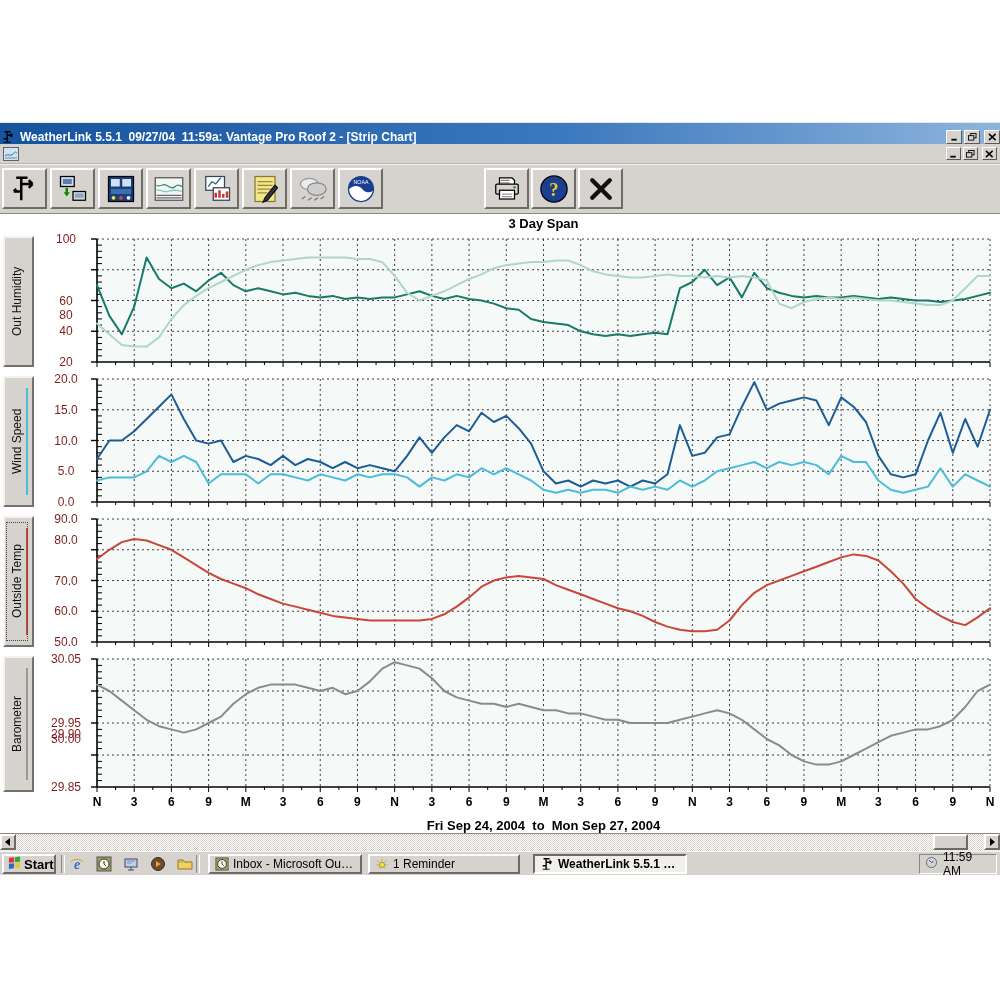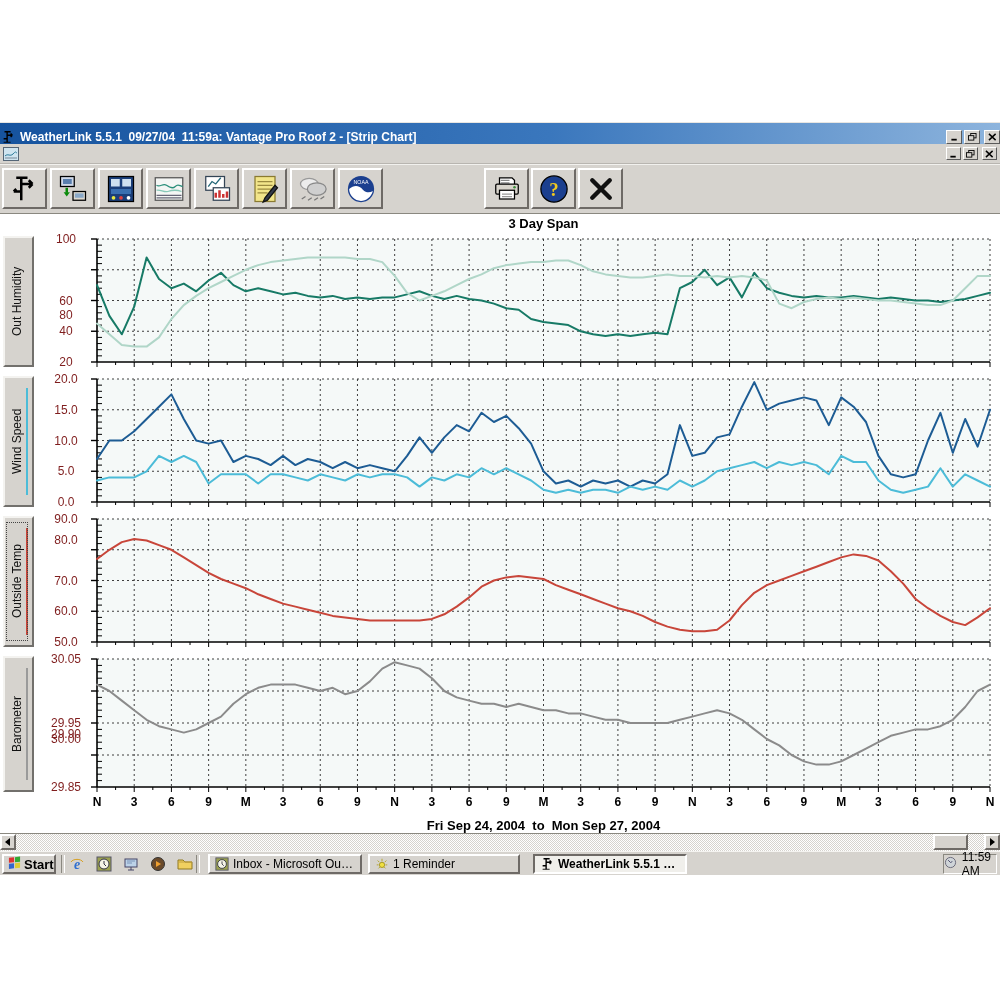--- a/index.html
+++ b/index.html
@@ -30,21 +30,21 @@
   .hscroll{height:17px;position:relative;background-color:#ecebe7;background:repeating-conic-gradient(#fff 0% 25%,#d6d3ce 0% 50%) 0 0/2px 2px;border-top:1px solid #8a8880;}
   .sbtn{position:absolute;top:0;width:16px;height:16px;background:#d6d3ce;border:2px solid;border-color:#fff #6e6a66 #6e6a66 #fff;box-sizing:border-box;display:flex;align-items:center;justify-content:center;font-size:8px;color:#000;padding:0;}
   .sthumb{position:absolute;top:0;left:933px;width:35px;height:16px;background:#d6d3ce;border:2px solid;border-color:#fff #6e6a66 #6e6a66 #fff;box-sizing:border-box;}
   .taskbar{position:absolute;left:0;top:851px;width:1000px;height:24px;background:#d6d3ce;border-top:1px solid #f4f3f0;box-sizing:border-box;}
   .start{position:absolute;left:2px;top:2px;height:20px;width:54px;display:flex;align-items:center;gap:3px;background:#d6d3ce;border:2px solid;border-color:#fff #6e6a66 #6e6a66 #fff;font-size:13px;font-weight:bold;font-family:"Liberation Sans",sans-serif;padding:0 4px;box-sizing:border-box;}
   .tb-divider{position:absolute;top:3px;width:2px;height:18px;border-left:1px solid #8a8880;border-right:1px solid #fff;}
   .ql{position:absolute;top:3px;width:18px;height:18px;display:flex;align-items:center;justify-content:center;background:none;border:none;padding:0;}
   .taskbtn{position:absolute;top:2px;height:20px;background:#d6d3ce;border:2px solid;border-color:#fff #6e6a66 #6e6a66 #fff;display:flex;align-items:center;gap:4px;font-size:12px;padding:0 5px;box-sizing:border-box;overflow:hidden;white-space:nowrap;}
   .taskbtn.active{background:#f0efeb;border-color:#6e6a66 #fff #fff #6e6a66;font-weight:bold;}
   .taskbtn .tlabel{overflow:hidden;text-overflow:ellipsis;}
-  .tray{position:absolute;right:3px;top:2px;width:54px;height:20px;border:1px solid;border-color:#8a8880 #fff #fff #8a8880;display:flex;align-items:center;justify-content:flex-end;gap:5px;padding:0 5px;box-sizing:border-box;font-size:12px;}
+  .tray{position:absolute;right:3px;top:2px;width:78px;height:20px;border:1px solid;border-color:#8a8880 #fff #fff #8a8880;display:flex;align-items:center;justify-content:flex-end;gap:5px;padding:0 5px;box-sizing:border-box;font-size:12px;}
 </style>
 </head>
 <body>
 
 <div class="app">
   <div class="titlebar">
     <span class="ticon" id="app-icon">
         <svg width="14" height="14" viewBox="0 0 16 16">
           <g stroke="#000" stroke-width="1.6" fill="none">
             <path d="M4 2h7M7 2v12M7 6h6M13 6l-2-2M13 6l-2 2M7 10H3"></path>

